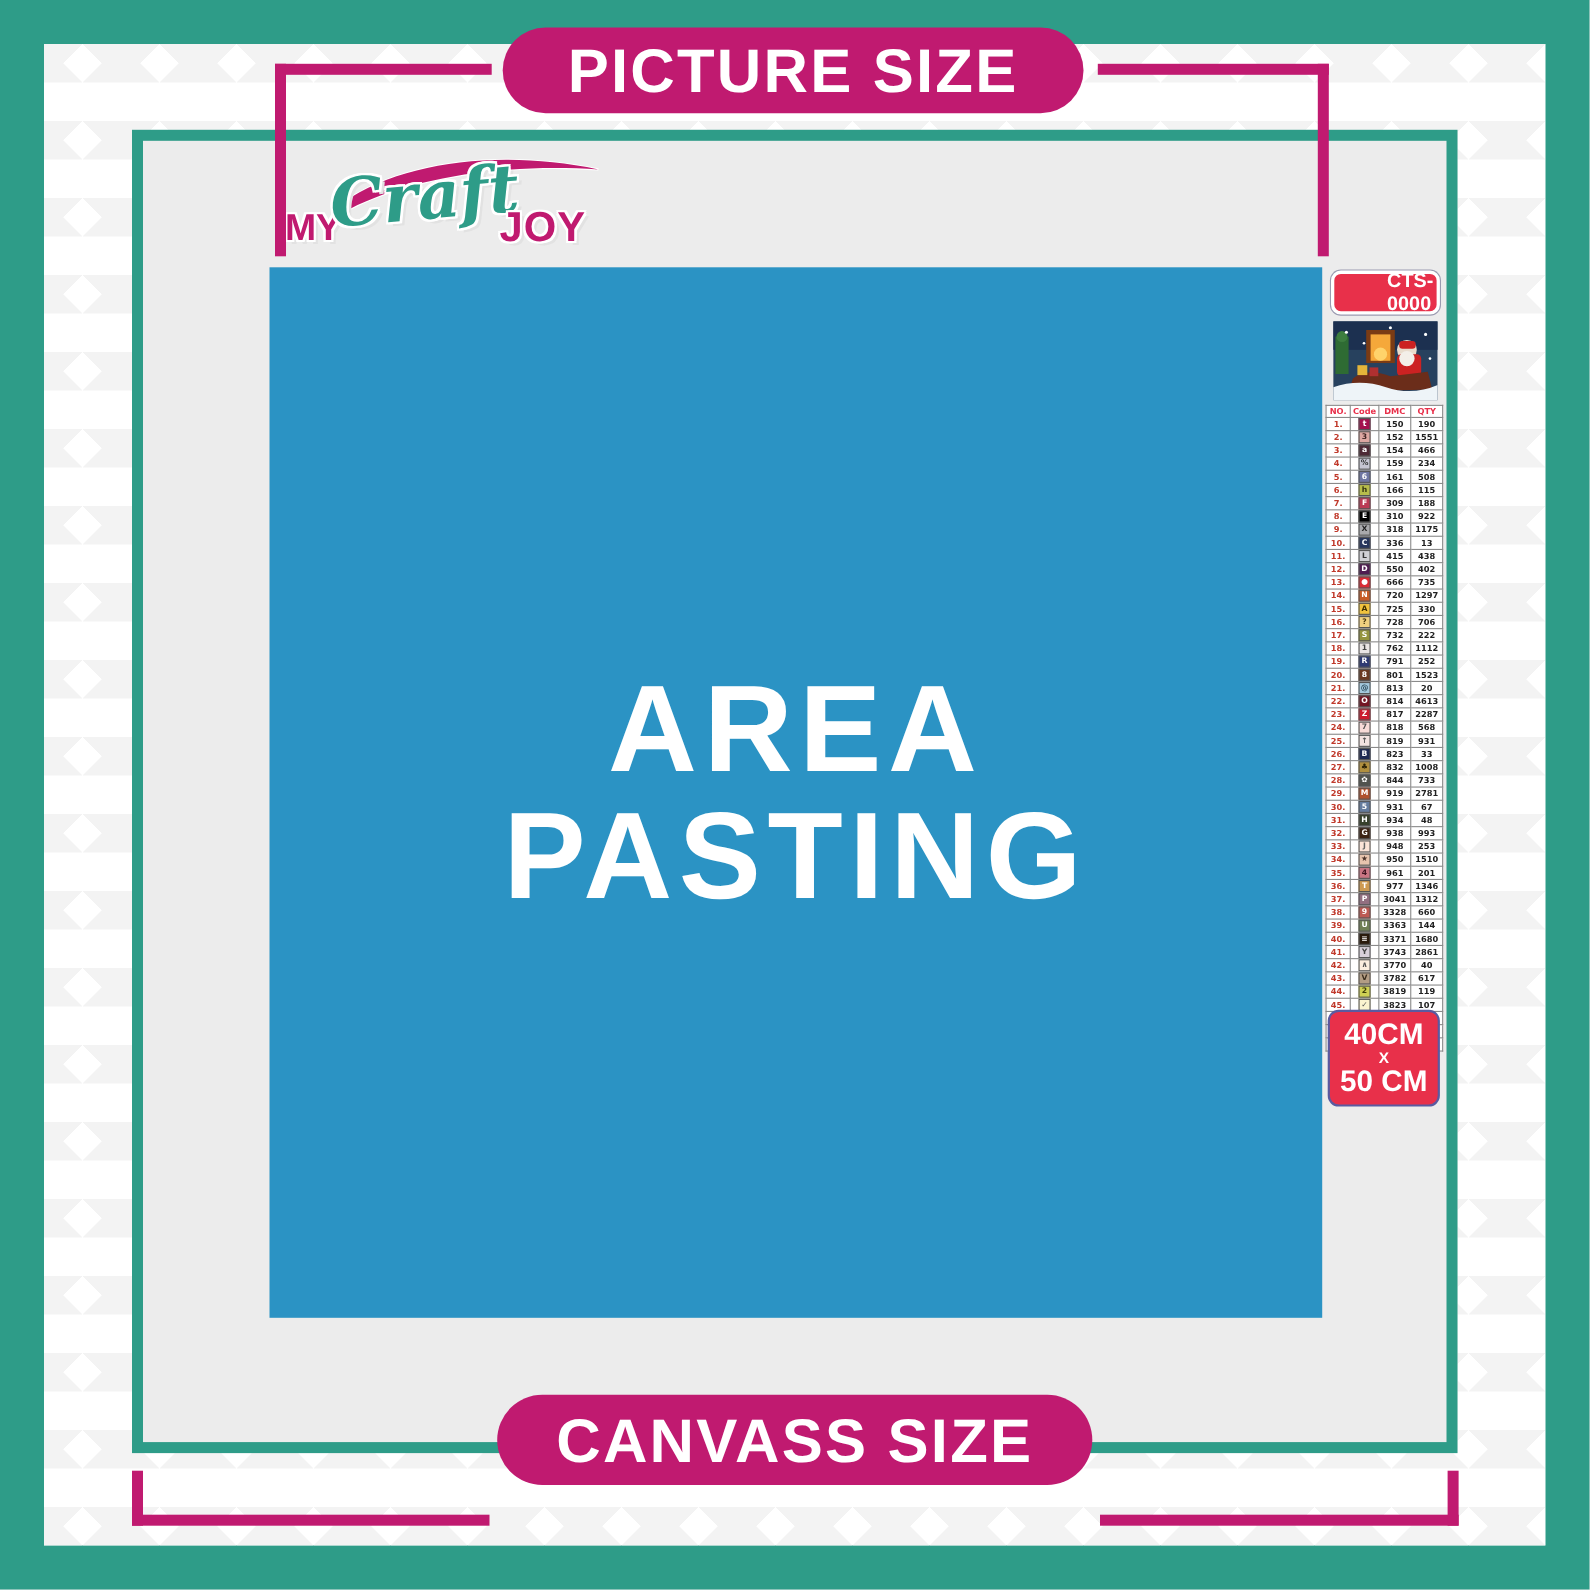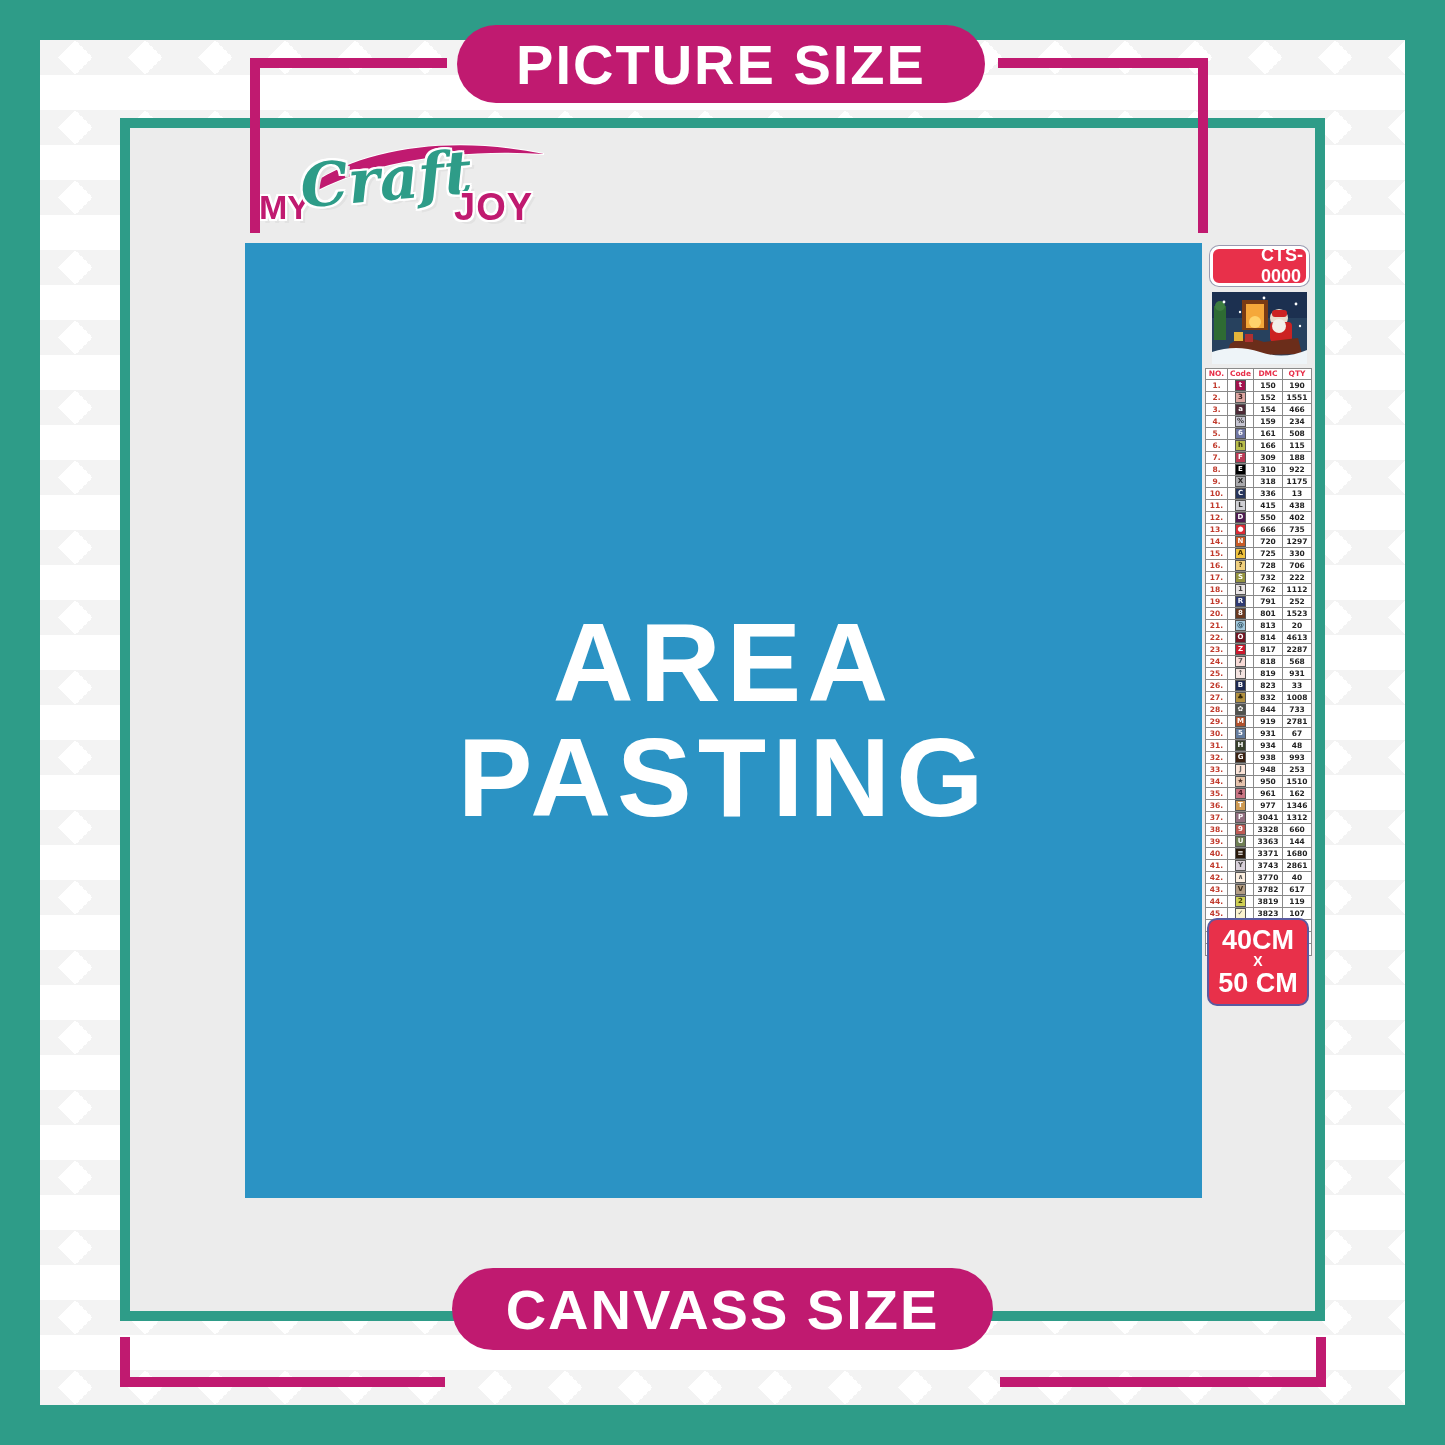--- a/index.html
+++ b/index.html
@@ -376,21 +376,21 @@
         <tr>
           <td class="c-no">34.</td>
           <td class="c-code"><span class="swatch" style="background: rgb(231, 196, 174); color: rgb(74, 51, 42);">★</span></td>
           <td class="c-dmc">950</td>
           <td class="c-qty">1510</td>
         </tr>
         <tr>
           <td class="c-no">35.</td>
           <td class="c-code"><span class="swatch" style="background: rgb(201, 117, 131); color: rgb(60, 19, 32);">4</span></td>
           <td class="c-dmc">961</td>
-          <td class="c-qty">162</td>
+          <td class="c-qty">201</td>
         </tr>
         <tr>
           <td class="c-no">36.</td>
           <td class="c-code"><span class="swatch" style="background: rgb(206, 154, 82); color: rgb(255, 255, 255);">T</span></td>
           <td class="c-dmc">977</td>
           <td class="c-qty">1346</td>
         </tr>
         <tr>
           <td class="c-no">37.</td>
           <td class="c-code"><span class="swatch" style="background: rgb(146, 111, 128); color: rgb(255, 255, 255);">P</span></td>

